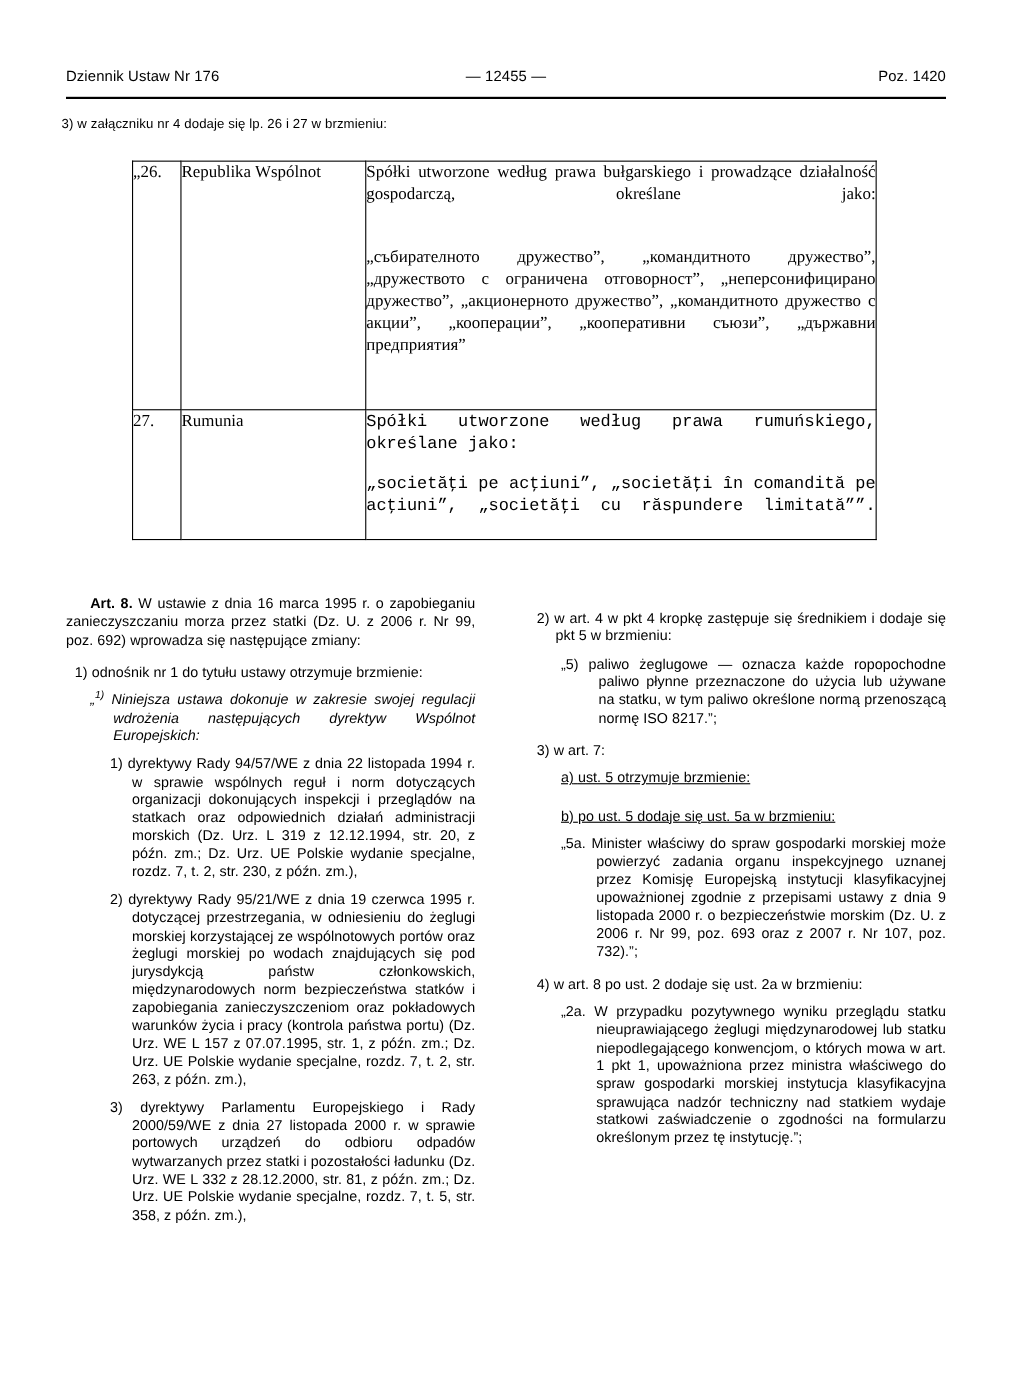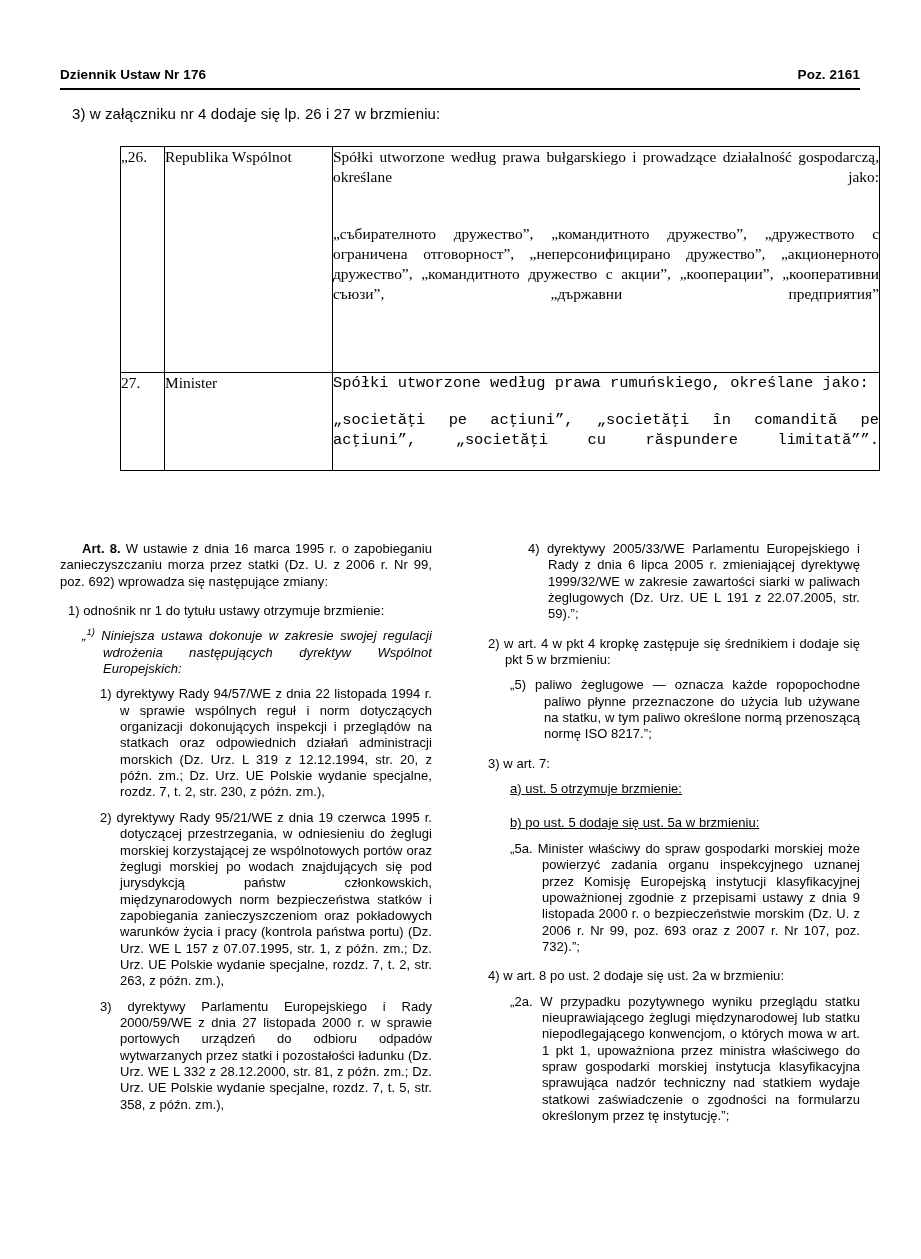--- a/index.html
+++ b/index.html
@@ -25,56 +25,56 @@
   }
 
   
   .runhead {
     position: absolute;
     left: 60px;
     top: 62px;
     width: 800px;
     height: 24px;
     display: flex;
-    align-items: center;
+    align-items: flex-start;
     justify-content: space-between;
     font-size: 13.5px;
-    font-weight: 700;
+    font-weight: 400;
     letter-spacing: 0.1px;
   }
   .runhead-center {
     position: absolute;
     left: 0; right: 0;
     text-align: center;
     font-size: 13.5px;
   }
   .runhead-rule {
     position: absolute;
     left: 60px;
     top: 88px;
     width: 800px;
     height: 2px;
     background: #000;
   }
 
   
   .intro-line {
     position: absolute;
-    left: 72px;
+    left: 56px;
     top: 105px;
-    font-size: 15px;
+    font-size: 12px;
     letter-spacing: 0.1px;
   }
 
   
   .law-table {
     position: absolute;
     left: 120px;
     top: 146px;
-    width: 760px;
+    width: 677px;
     border-collapse: collapse;
     font-family: "Liberation Serif", serif;
     font-size: 15.4px;
     line-height: 1.30;
   }
   .law-table td {
     border: 1.6px solid #000;
     vertical-align: top;
     padding: 0;
   }
@@ -172,40 +172,41 @@
     line-height: 0;
   }
 </style>
 </head>
 <body>
 
 <div class="page">
 
   <div class="runhead">
     <span>Dziennik Ustaw Nr 176</span>
-    <span>Poz. 2161</span>
+    <span class="runhead-center">— 12455 —</span>
+    <span>Poz. 1420</span>
   </div>
   <div class="runhead-rule"></div>
 
   <div class="intro-line">3) w załączniku nr 4 dodaje się lp. 26 i 27 w brzmieniu:</div>
 
   <table class="law-table">
     <tbody>
       <tr class="row-26">
         <td class="col-no">„26.</td>
         <td class="col-country">Republika Wspólnot</td>
         <td class="col-desc">
           <p class="desc-para">Spółki utworzone według prawa bułgarskiego i prowadzące działalność gospodarczą, określane jako:</p>
           <div class="desc-gap"></div>
           <p class="desc-para">„събирателното дружество”, „командитното дружество”, „дружеството с ограничена отговорност”, „неперсонифицирано дружество”, „акционерното дружество”, „командитното дружество с акции”, „кооперации”, „кооперативни съюзи”, „държавни предприятия”</p>
         </td>
       </tr>
       <tr class="row-27">
         <td class="col-no">27.</td>
-        <td class="col-country">Minister</td>
+        <td class="col-country">Rumunia</td>
         <td class="col-desc">
           <p class="desc-para nojust">Spółki utworzone według prawa rumuńskiego, określane jako:</p>
           <div class="desc-gap"></div>
           <p class="desc-para">„societăţi pe acţiuni”, „societăţi în comandită pe acţiuni”, „societăţi cu răspundere limitată””.</p>
         </td>
       </tr>
     </tbody>
   </table>
 
   <div class="cols">
@@ -231,21 +232,20 @@
       <p class="item-sub"><span>2)</span>&nbsp;<span>dyrektywy Rady 95/21/WE z dnia 19 czerwca 1995 r. dotyczącej przestrzegania, w odniesieniu do żeglugi morskiej korzystającej ze wspólnotowych portów oraz żeglugi morskiej po wodach znajdujących się pod jurysdykcją państw członkowskich, międzynarodowych norm bezpieczeństwa statków i zapobiegania zanieczyszczeniom oraz pokładowych warunków życia i pracy (kontrola państwa portu) (Dz. Urz. WE L 157 z 07.07.1995, str. 1, z późn. zm.; Dz. Urz. UE Polskie wydanie specjalne, rozdz. 7, t. 2, str. 263, z późn. zm.),</span></p>
 
       <div class="sp-s"></div>
 
       <p class="item-sub"><span>3)</span>&nbsp;<span>dyrektywy Parlamentu Europejskiego i Rady 2000/59/WE z dnia 27 listopada 2000 r. w sprawie portowych urządzeń do odbioru odpadów wytwarzanych przez statki i pozostałości ładunku (Dz. Urz. WE L 332 z 28.12.2000, str. 81, z późn. zm.; Dz. Urz. UE Polskie wydanie specjalne, rozdz. 7, t. 5, str. 358, z późn. zm.),</span></p>
 
     </div>
 
     <div class="col col-right">
 
-      <p class="item-sub"><span>4)</span>&nbsp;<span>dyrektywy 2005/33/WE Parlamentu Europejskiego i Rady z dnia 6 lipca 2005 r. zmieniającej dyrektywę 1999/32/WE w zakresie zawartości siarki w paliwach żeglugowych (Dz. Urz. UE L 191 z 22.07.2005, str. 59).”;</span></p>
 
       <div class="sp-m"></div>
 
       <p class="item-l1b"><span>2)</span>&nbsp;<span>w art. 4 w pkt 4 kropkę zastępuje się średnikiem i dodaje się pkt 5 w brzmieniu:</span></p>
 
       <div class="sp-s"></div>
 
       <p class="item-quote2a"><span>„5)</span>&nbsp;<span>paliwo żeglugowe — oznacza każde ropopochodne paliwo płynne przeznaczone do użycia lub używane na statku, w tym paliwo określone normą przenoszącą normę ISO 8217.”;</span></p>
 
       <div class="sp-m"></div>

